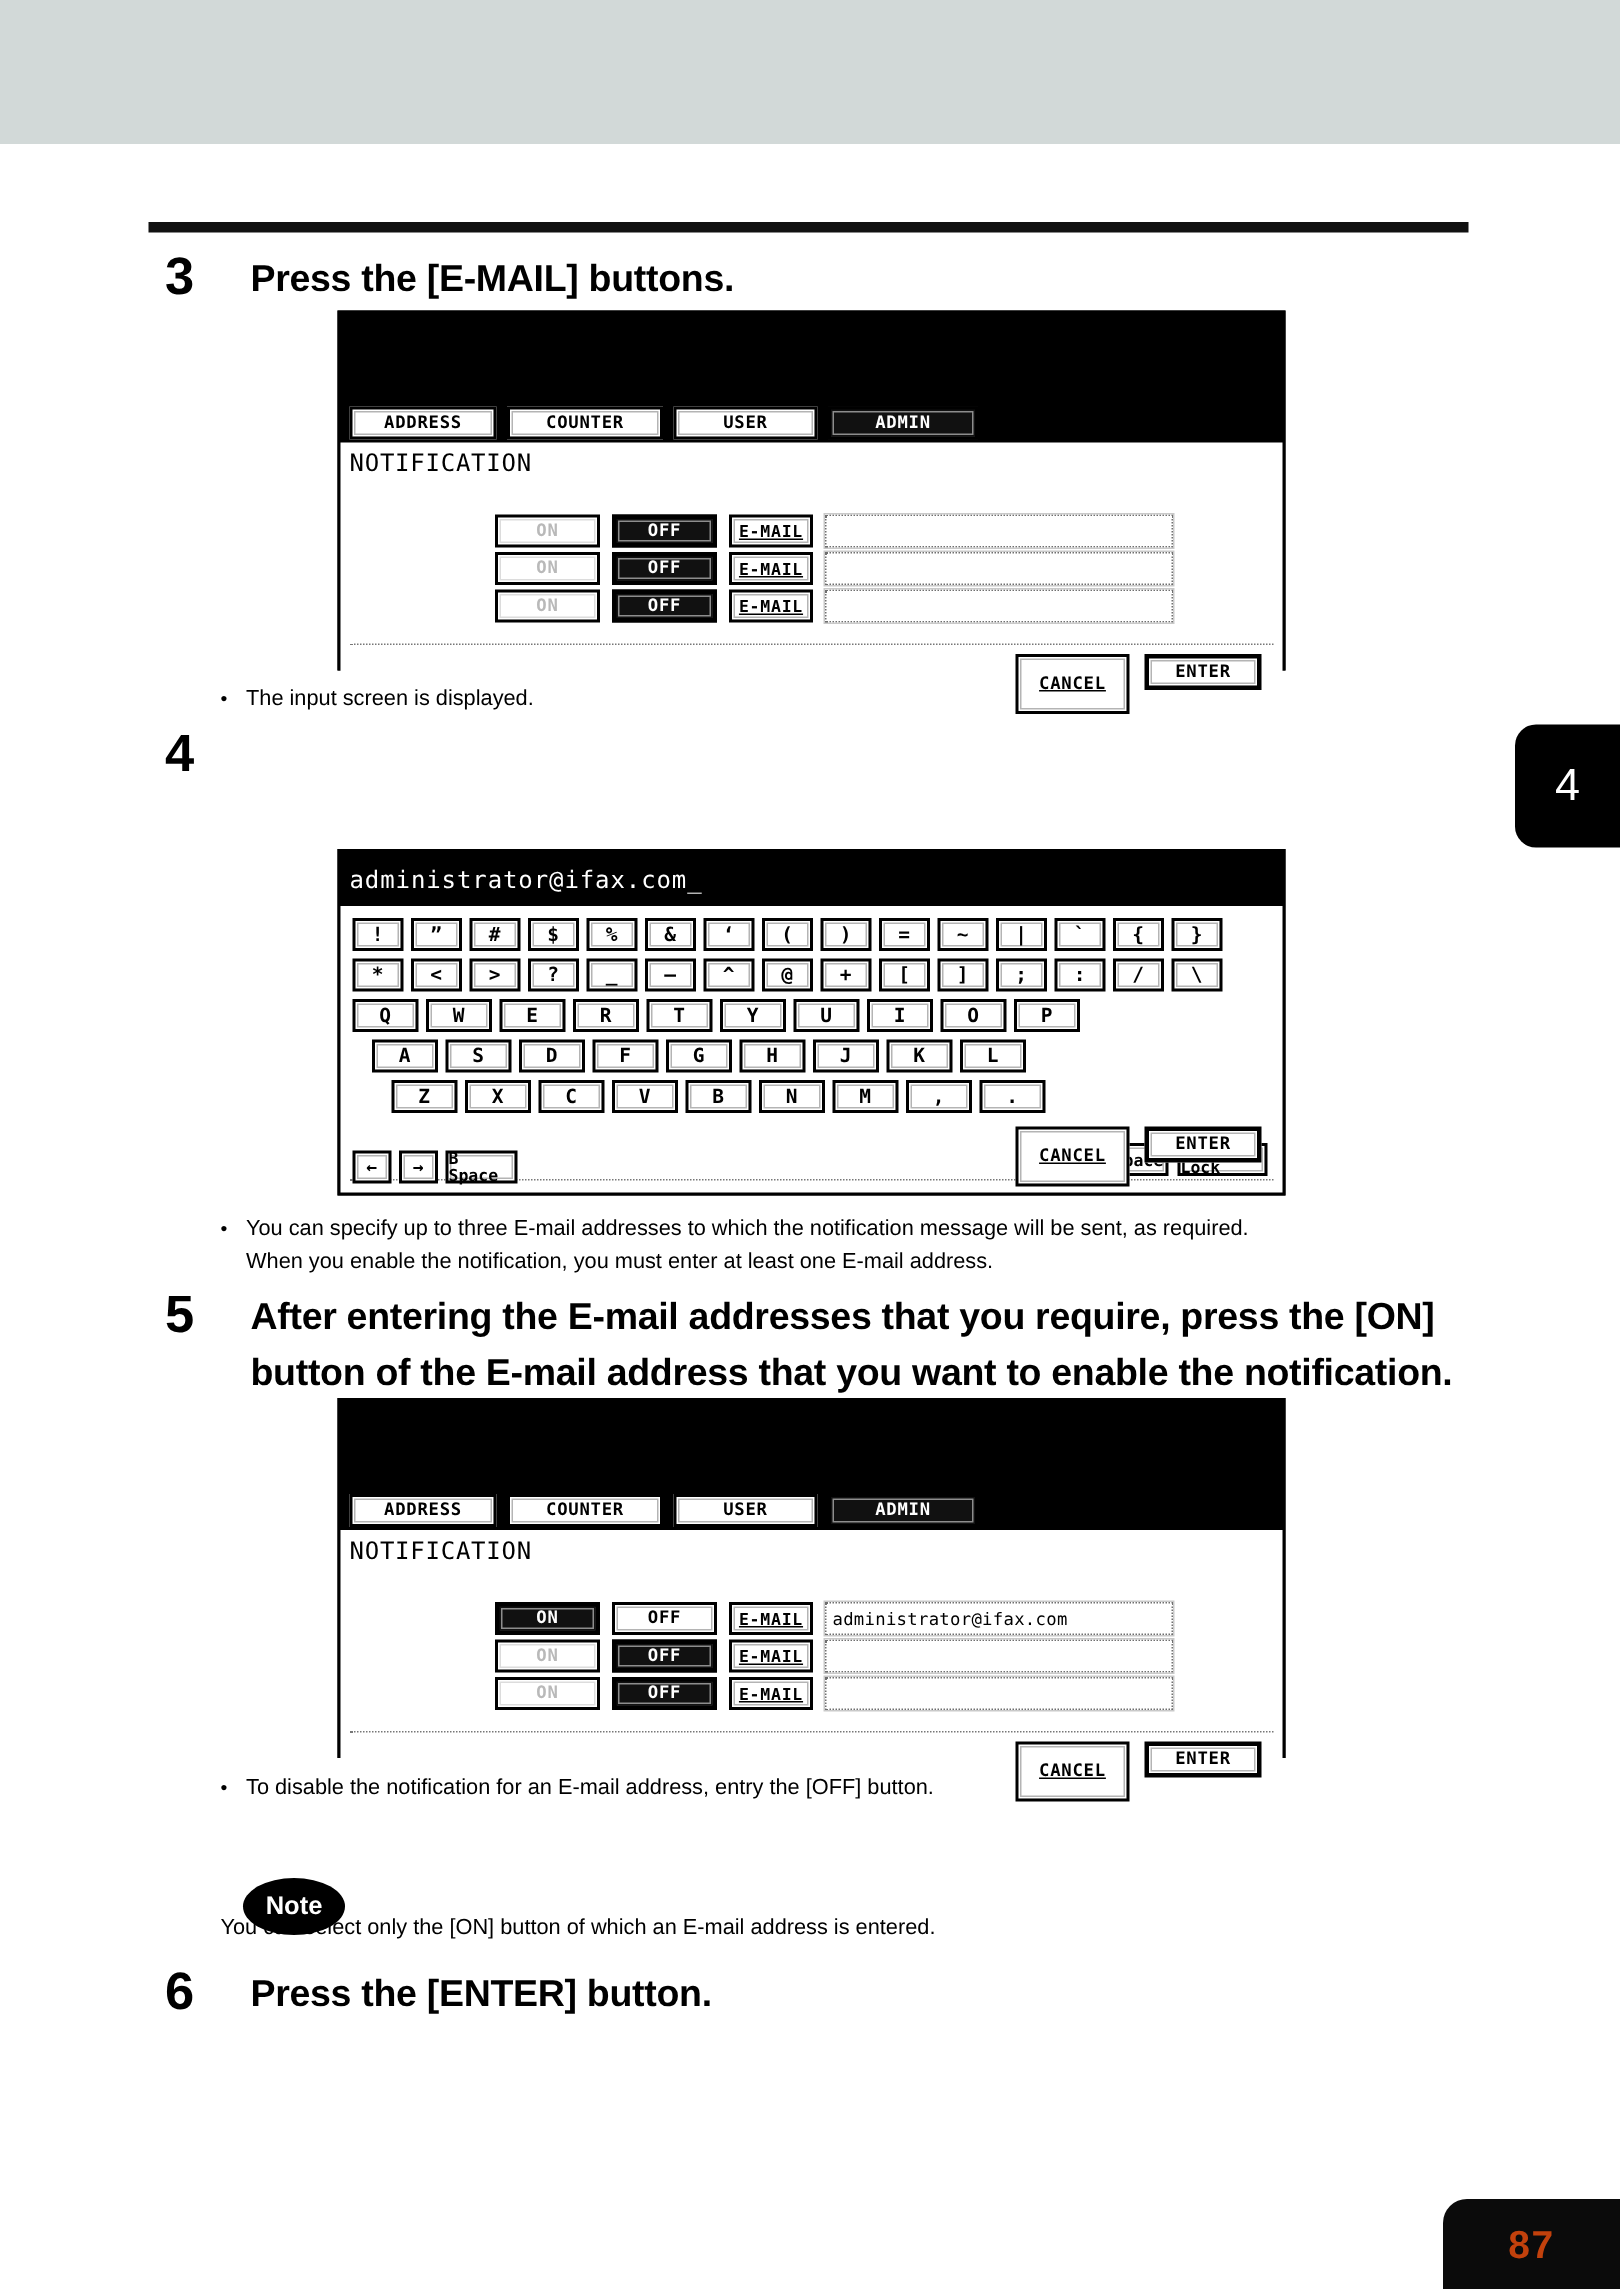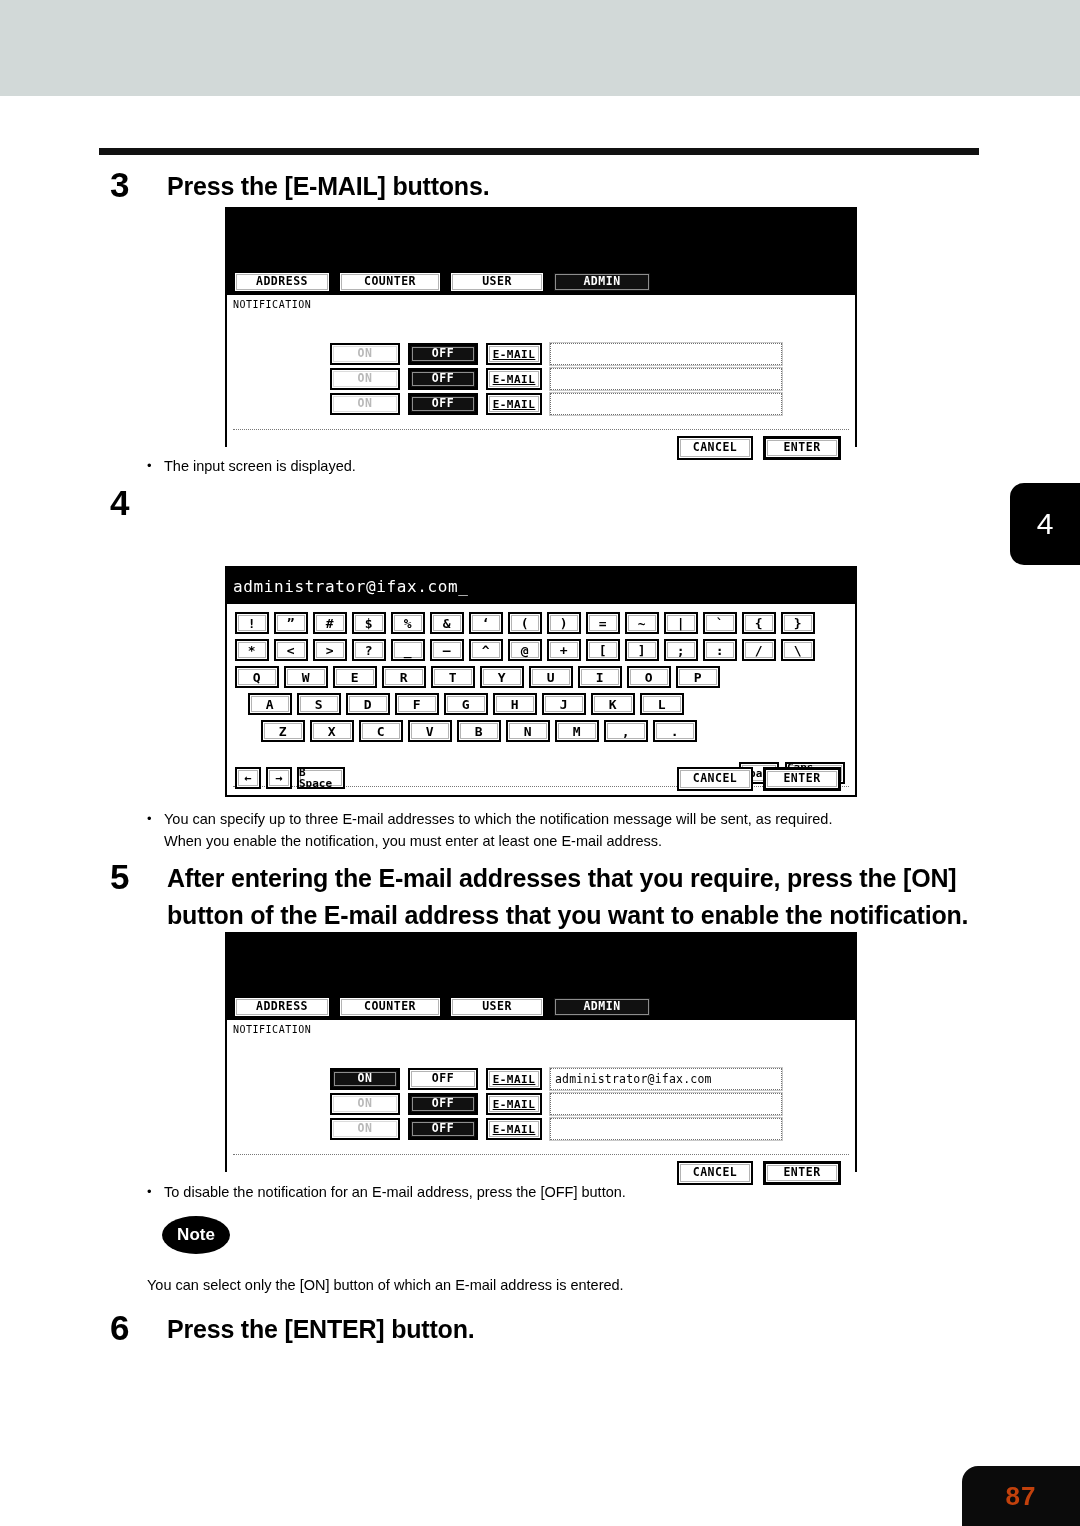--- a/index.html
+++ b/index.html
@@ -164,21 +164,21 @@
   .lcd-body {
     background: #ffffff;
     position: relative;
     height: calc(100% - 26px);
     box-sizing: border-box;
   }
   .lcd-title {
     position: absolute;
     left: 6px; top: 4px;
     font-family: "DejaVu Sans Mono", monospace;
-    font-size: 10px;
+    font-size: 16px;
     color: #000;
     letter-spacing: 0.5px;
   }
 
   .notif-rows {
     position: absolute;
     left: 103px; top: 58px;
   }
   .notif-row {
     display: flex;
@@ -208,21 +208,21 @@
     position: absolute;
     left: 6px; right: 6px;
     border-top: 1px dotted #777;
   }
   .lcd-footer {
     position: absolute;
     right: 14px;
     display: flex;
     gap: 10px;
   }
-  .btn-cancel { width: 76px; height: 24px; }
+  .btn-cancel { width: 76px; height: 40px; text-decoration: underline; }
   .btn-enter  { width: 78px; height: 24px; }
 
   
   .kb-display {
     height: 36px;
     background: #000;
     color: #fff;
     font-family: "DejaVu Sans Mono", monospace;
     font-size: 16px;
     display: flex;
@@ -514,22 +514,22 @@
 
     <div class="lcd-footer" style="top:141px;">
       <div class="lcdbtn btn-cancel">CANCEL</div>
       <div class="lcdbtn btn-enter thick">ENTER</div>
     </div>
   </div>
 </div>
 
 <div class="bullet" style="left:147px; top:1181px; width:840px;">
   <div class="dot">•</div>
-  <div>To disable the notification for an E-mail address, press the [OFF] button.</div>
-</div>
-
-<div class="note-badge" style="left:162px; top:1216px;">Note</div>
+  <div>To disable the notification for an E-mail address, entry the [OFF] button.</div>
+</div>
+
+<div class="note-badge" style="left:162px; top:1252px;">Note</div>
 <div class="note-text" style="left:147px; top:1274px; width:830px;">You can select only the [ON] button of which an E-mail address is entered.</div>
 
 <div class="step" style="left:110px; top:1311px; width:880px;">
   <div class="step-num">6</div>
   <div class="step-text">Press the [ENTER] button.</div>
 </div>
 
 </body></html>

